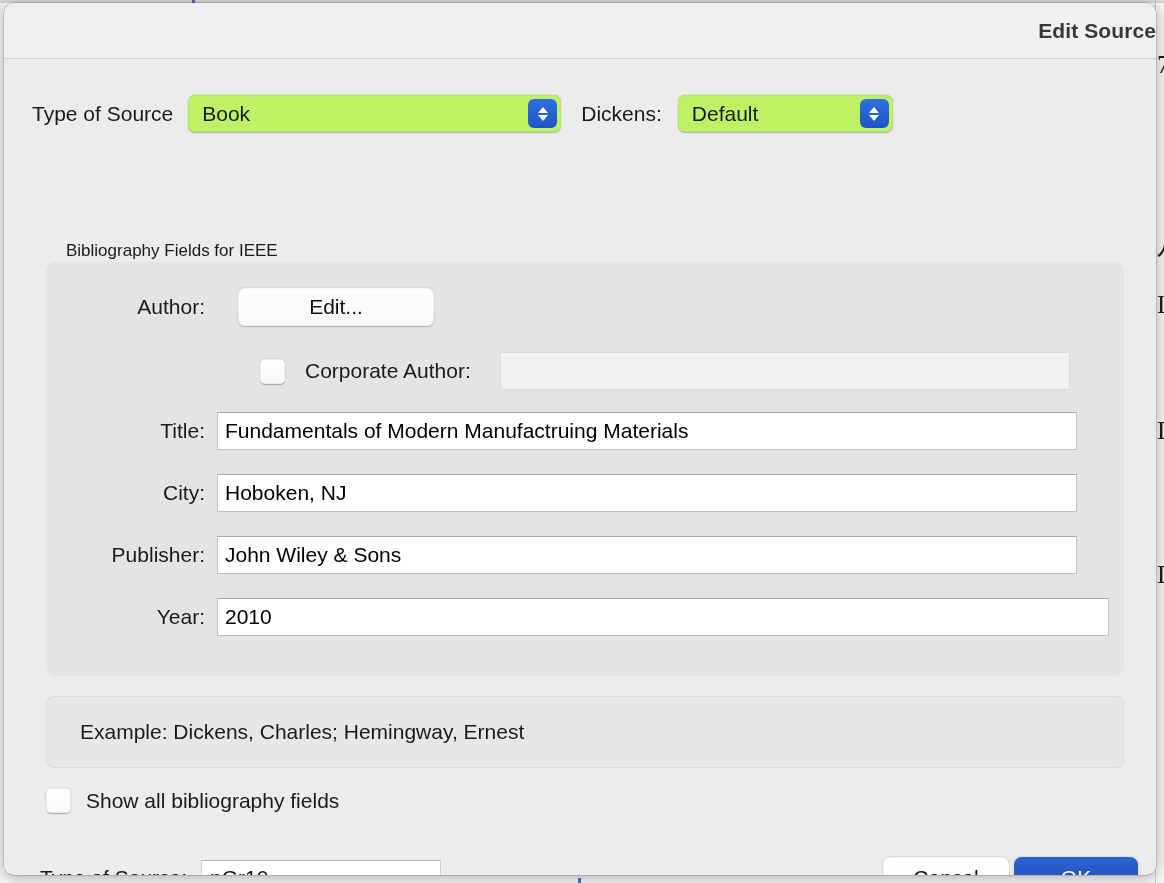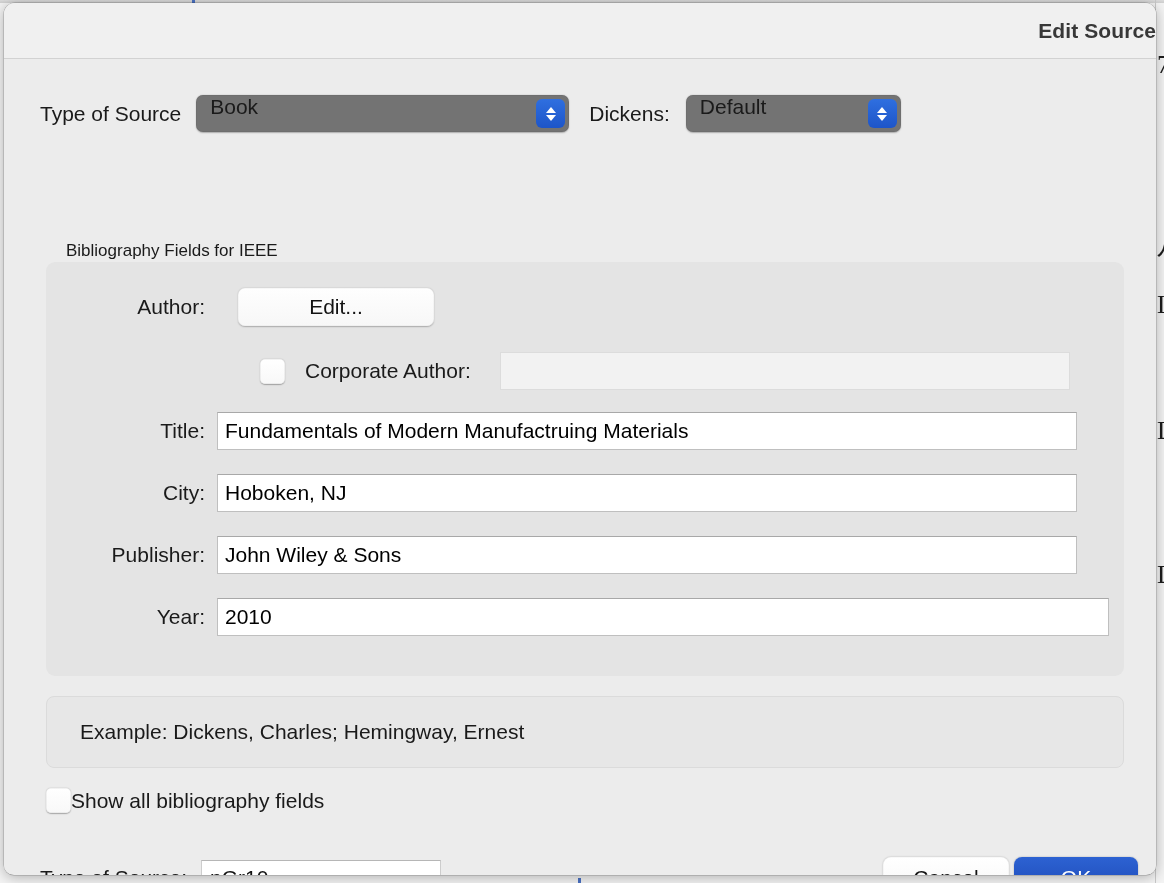--- a/index.html
+++ b/index.html
@@ -89,30 +89,31 @@
     position: absolute;
     left: 0; top: 36px;
     width: 100%;
     display: flex;
     align-items: center;
   }
   .lbl {
     color: #1a1a1a;
     font-size: 21px;
   }
-  .lbl-type-source { margin-left: 36px; }
+  .lbl-type-source { margin-left: 28px; }
   .lbl-language { margin-left: 20px; }
 
   .popup {
     position: relative;
     height: 37px;
-    background: #737373;
+    background: #bef264;
     border-radius: 7px;
     box-shadow: 0 .5px 1.5px rgba(0,0,0,.28), inset 0 0 0 .5px rgba(0,0,0,.07);
     display: flex;
+    align-items: center;
     padding-left: 14px;
   }
   .popup .pv {
     font-size: 21px;
     color: #1a1a1a;
   }
   .popup-type { width: 373px; margin-left: 15px; }
   .popup-lang { width: 215px; margin-left: 16px; }
 
   .stepper {
@@ -253,20 +254,21 @@
     font-size: 21px;
     color: #1a1a1a;
   }
 
   .showall-row {
     position: absolute;
     left: 42px;
     top: 729px;
     display: flex;
     align-items: center;
+    gap: 15px;
   }
   .showall-row .txt { font-size: 21px; color: #1a1a1a; }
 
   
   .bottom-row {
     position: absolute;
     left: 0;
     top: 798px;
     width: 100%;
     height: 42px;

